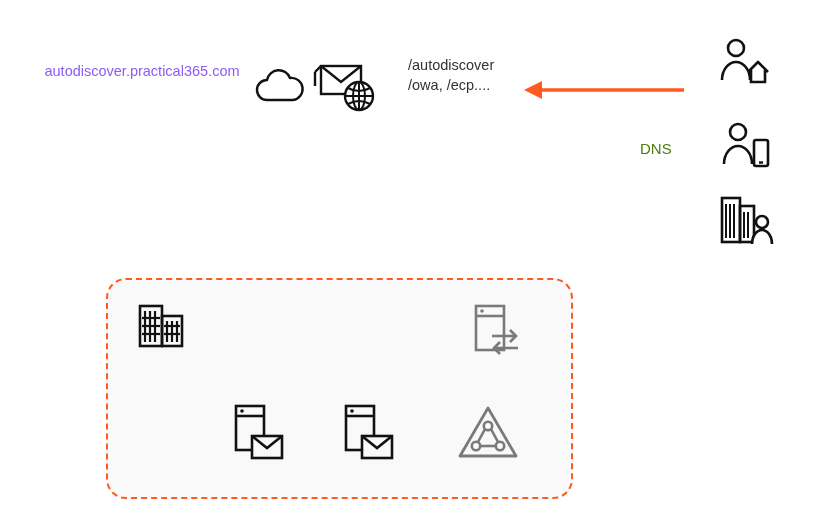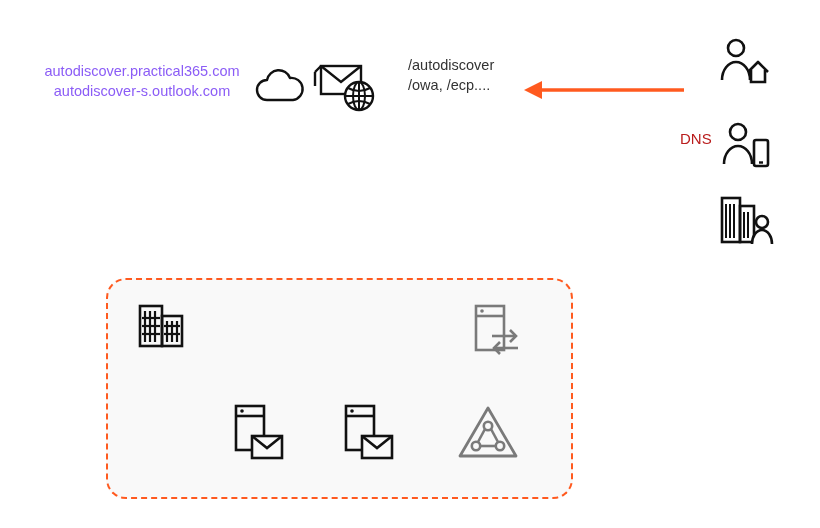--- a/index.html
+++ b/index.html
@@ -29,24 +29,23 @@
   }
   .paths {
     left: 408px;
     top: 56px;
     font-size: 14.5px;
     line-height: 1.35;
     color: #333;
   }
   .dns {
     left: 640px;
-    top: 130px;
+    top: 140px;
     font-size: 15px;
-    color: #b91c1c;
-    margin-left: 40px;
+    color: #4d7c0f;
   }
   .icon { display: block; }
   .icon-cloud { left: 253px; top: 68px; }
   .icon-mailglobe { left: 313px; top: 58px; }
   .icon-p-home { left: 718px; top: 36px; }
   .icon-p-phone { left: 722px; top: 120px; }
   .icon-p-office { left: 718px; top: 192px; }
   .datacenter {
     left: 106px;
     top: 278px;
@@ -63,21 +62,20 @@
   .icon-lb  { left: 456px; top: 402px; }
   .arrow { left: 520px; top: 75px; }
 </style>
 </head>
 <body>
 
 <div class="canvas">
 
   <div class="abs hostnames">
     <div>autodiscover.practical365.com</div>
-    <div>autodiscover-s.outlook.com</div>
   </div>
 
   <div class="abs icon-cloud">
     <svg class="icon" width="54" height="40" viewBox="0 0 54 40">
       <path d="M40 32 H14 a10 10 0 0 1 0-20 a12 12 0 0 1 23-2 a9 9 0 0 1 3 22 z" fill="none" stroke="#111" stroke-width="2.4" stroke-linejoin="round"></path>
     </svg>
   </div>
 
   <div class="abs icon-mailglobe">
     <svg class="icon" width="70" height="58" viewBox="0 0 70 58">

